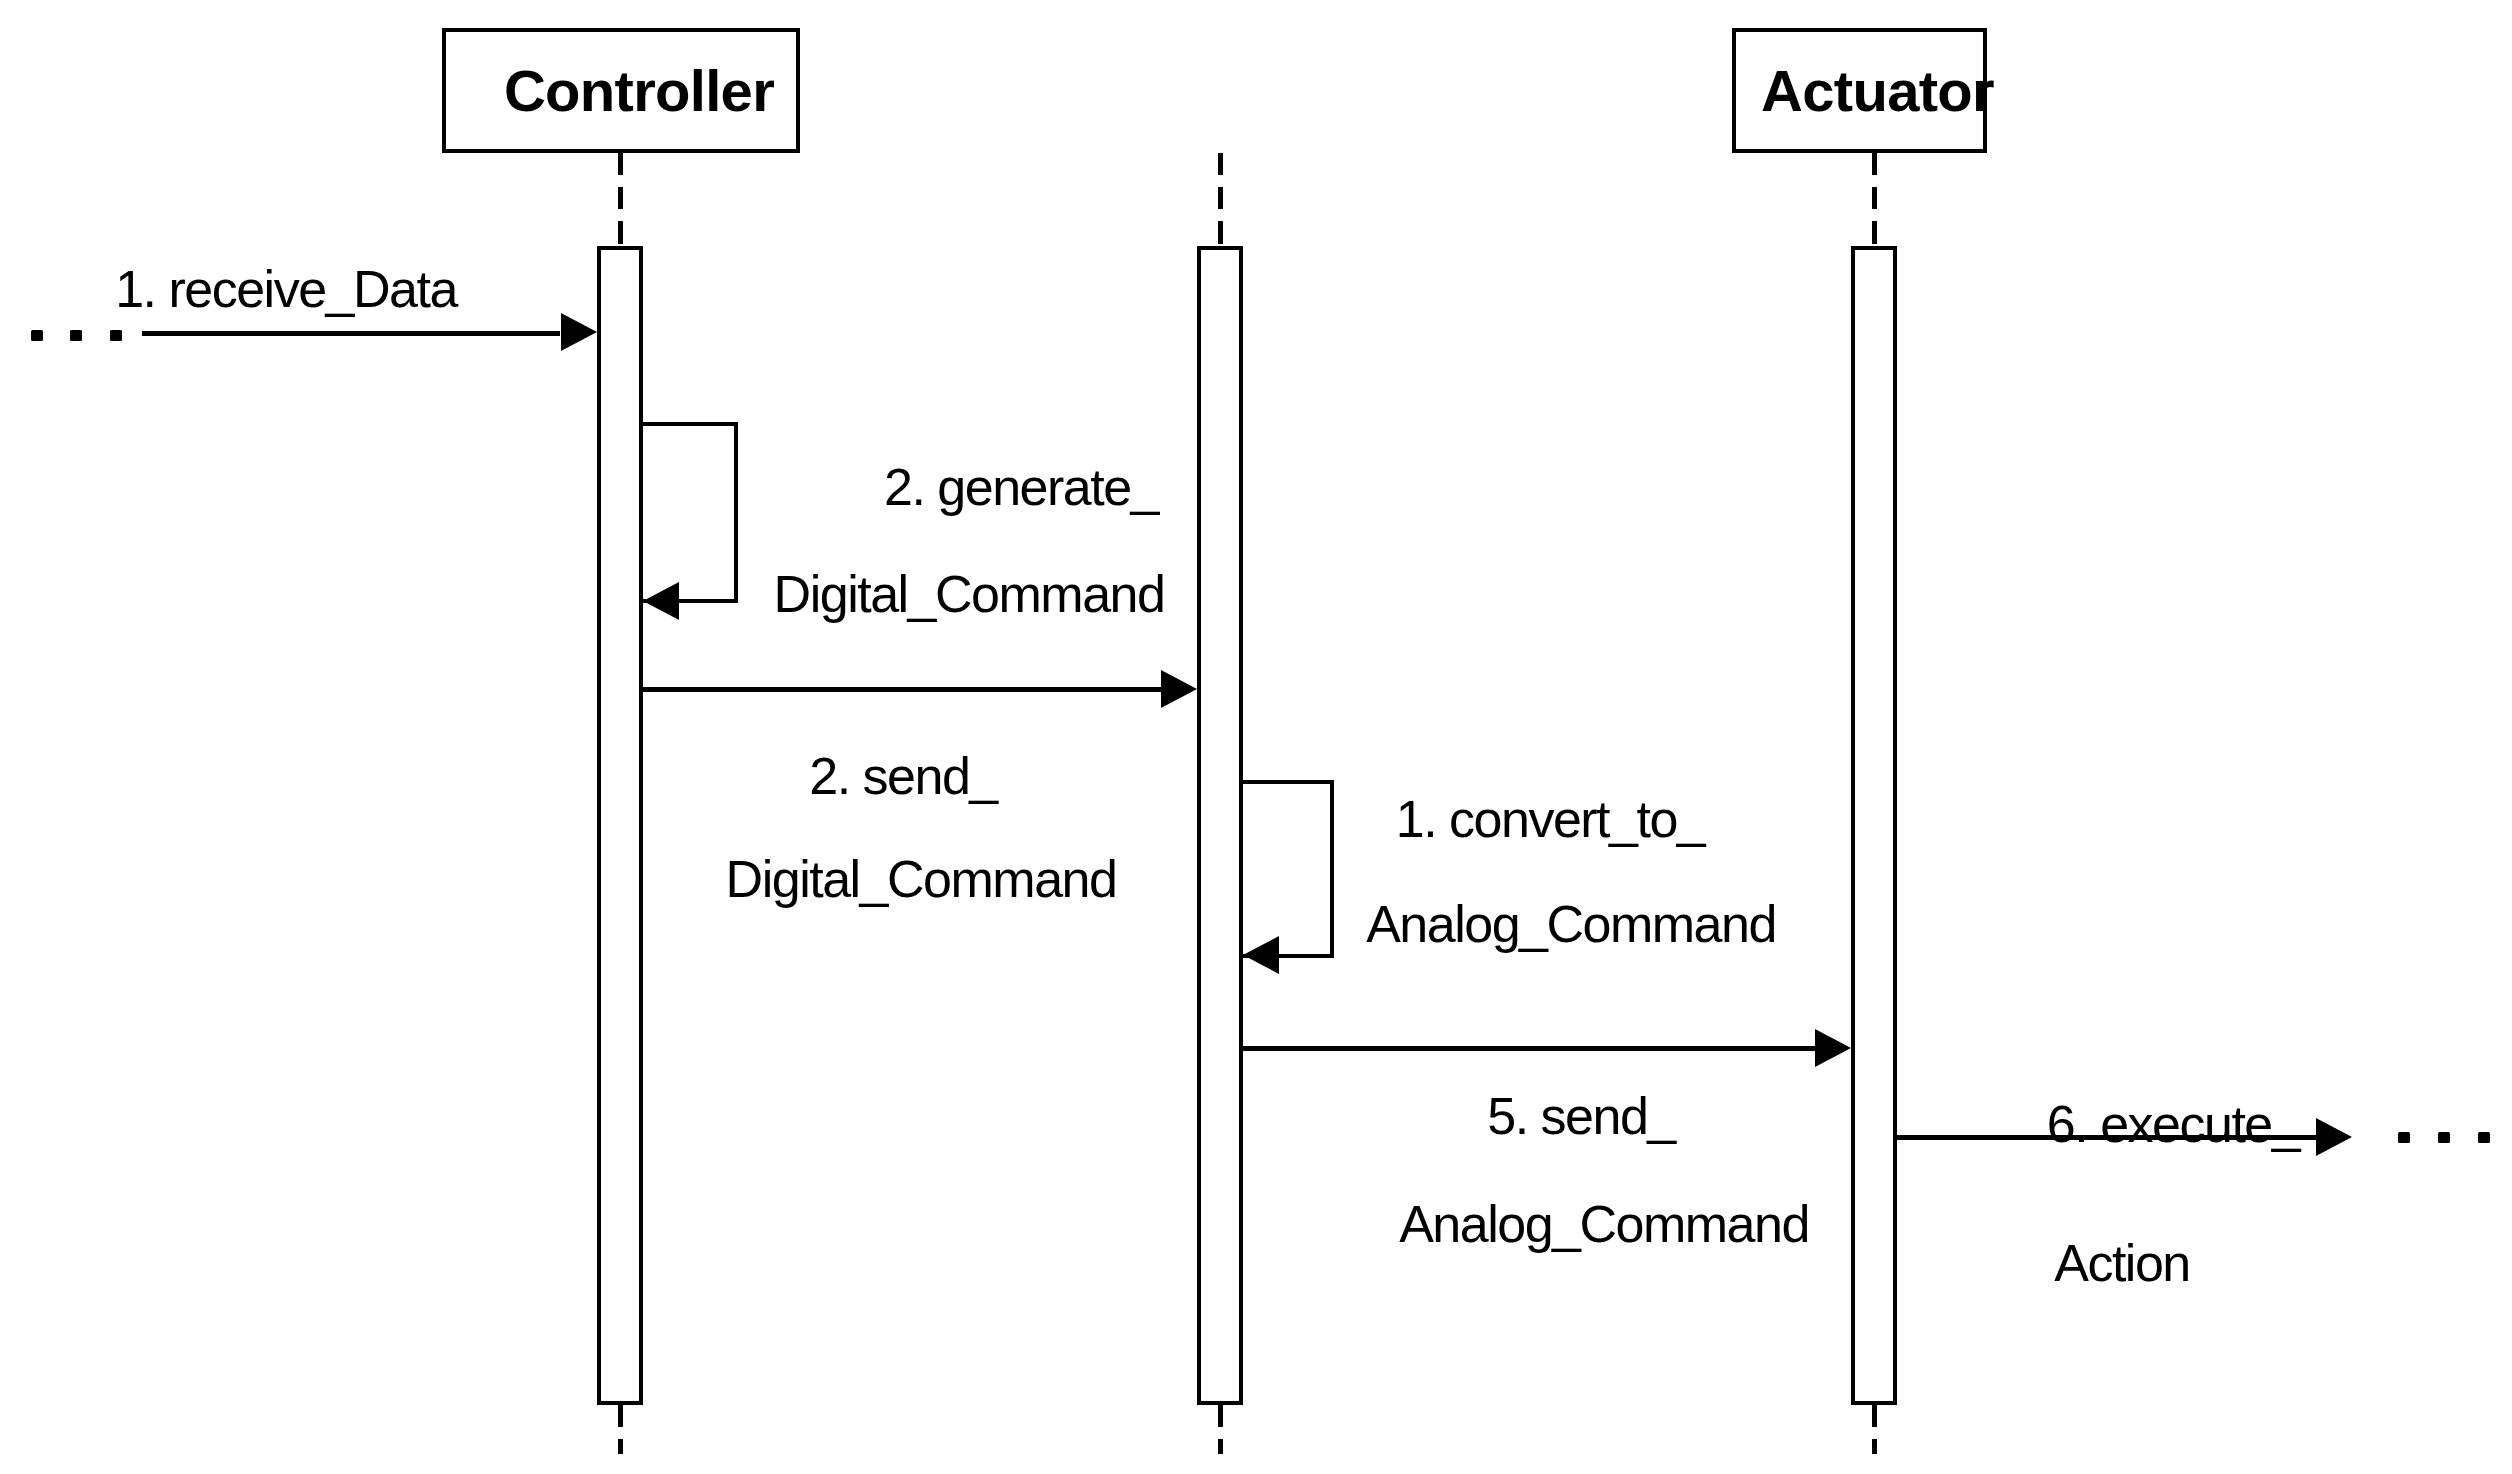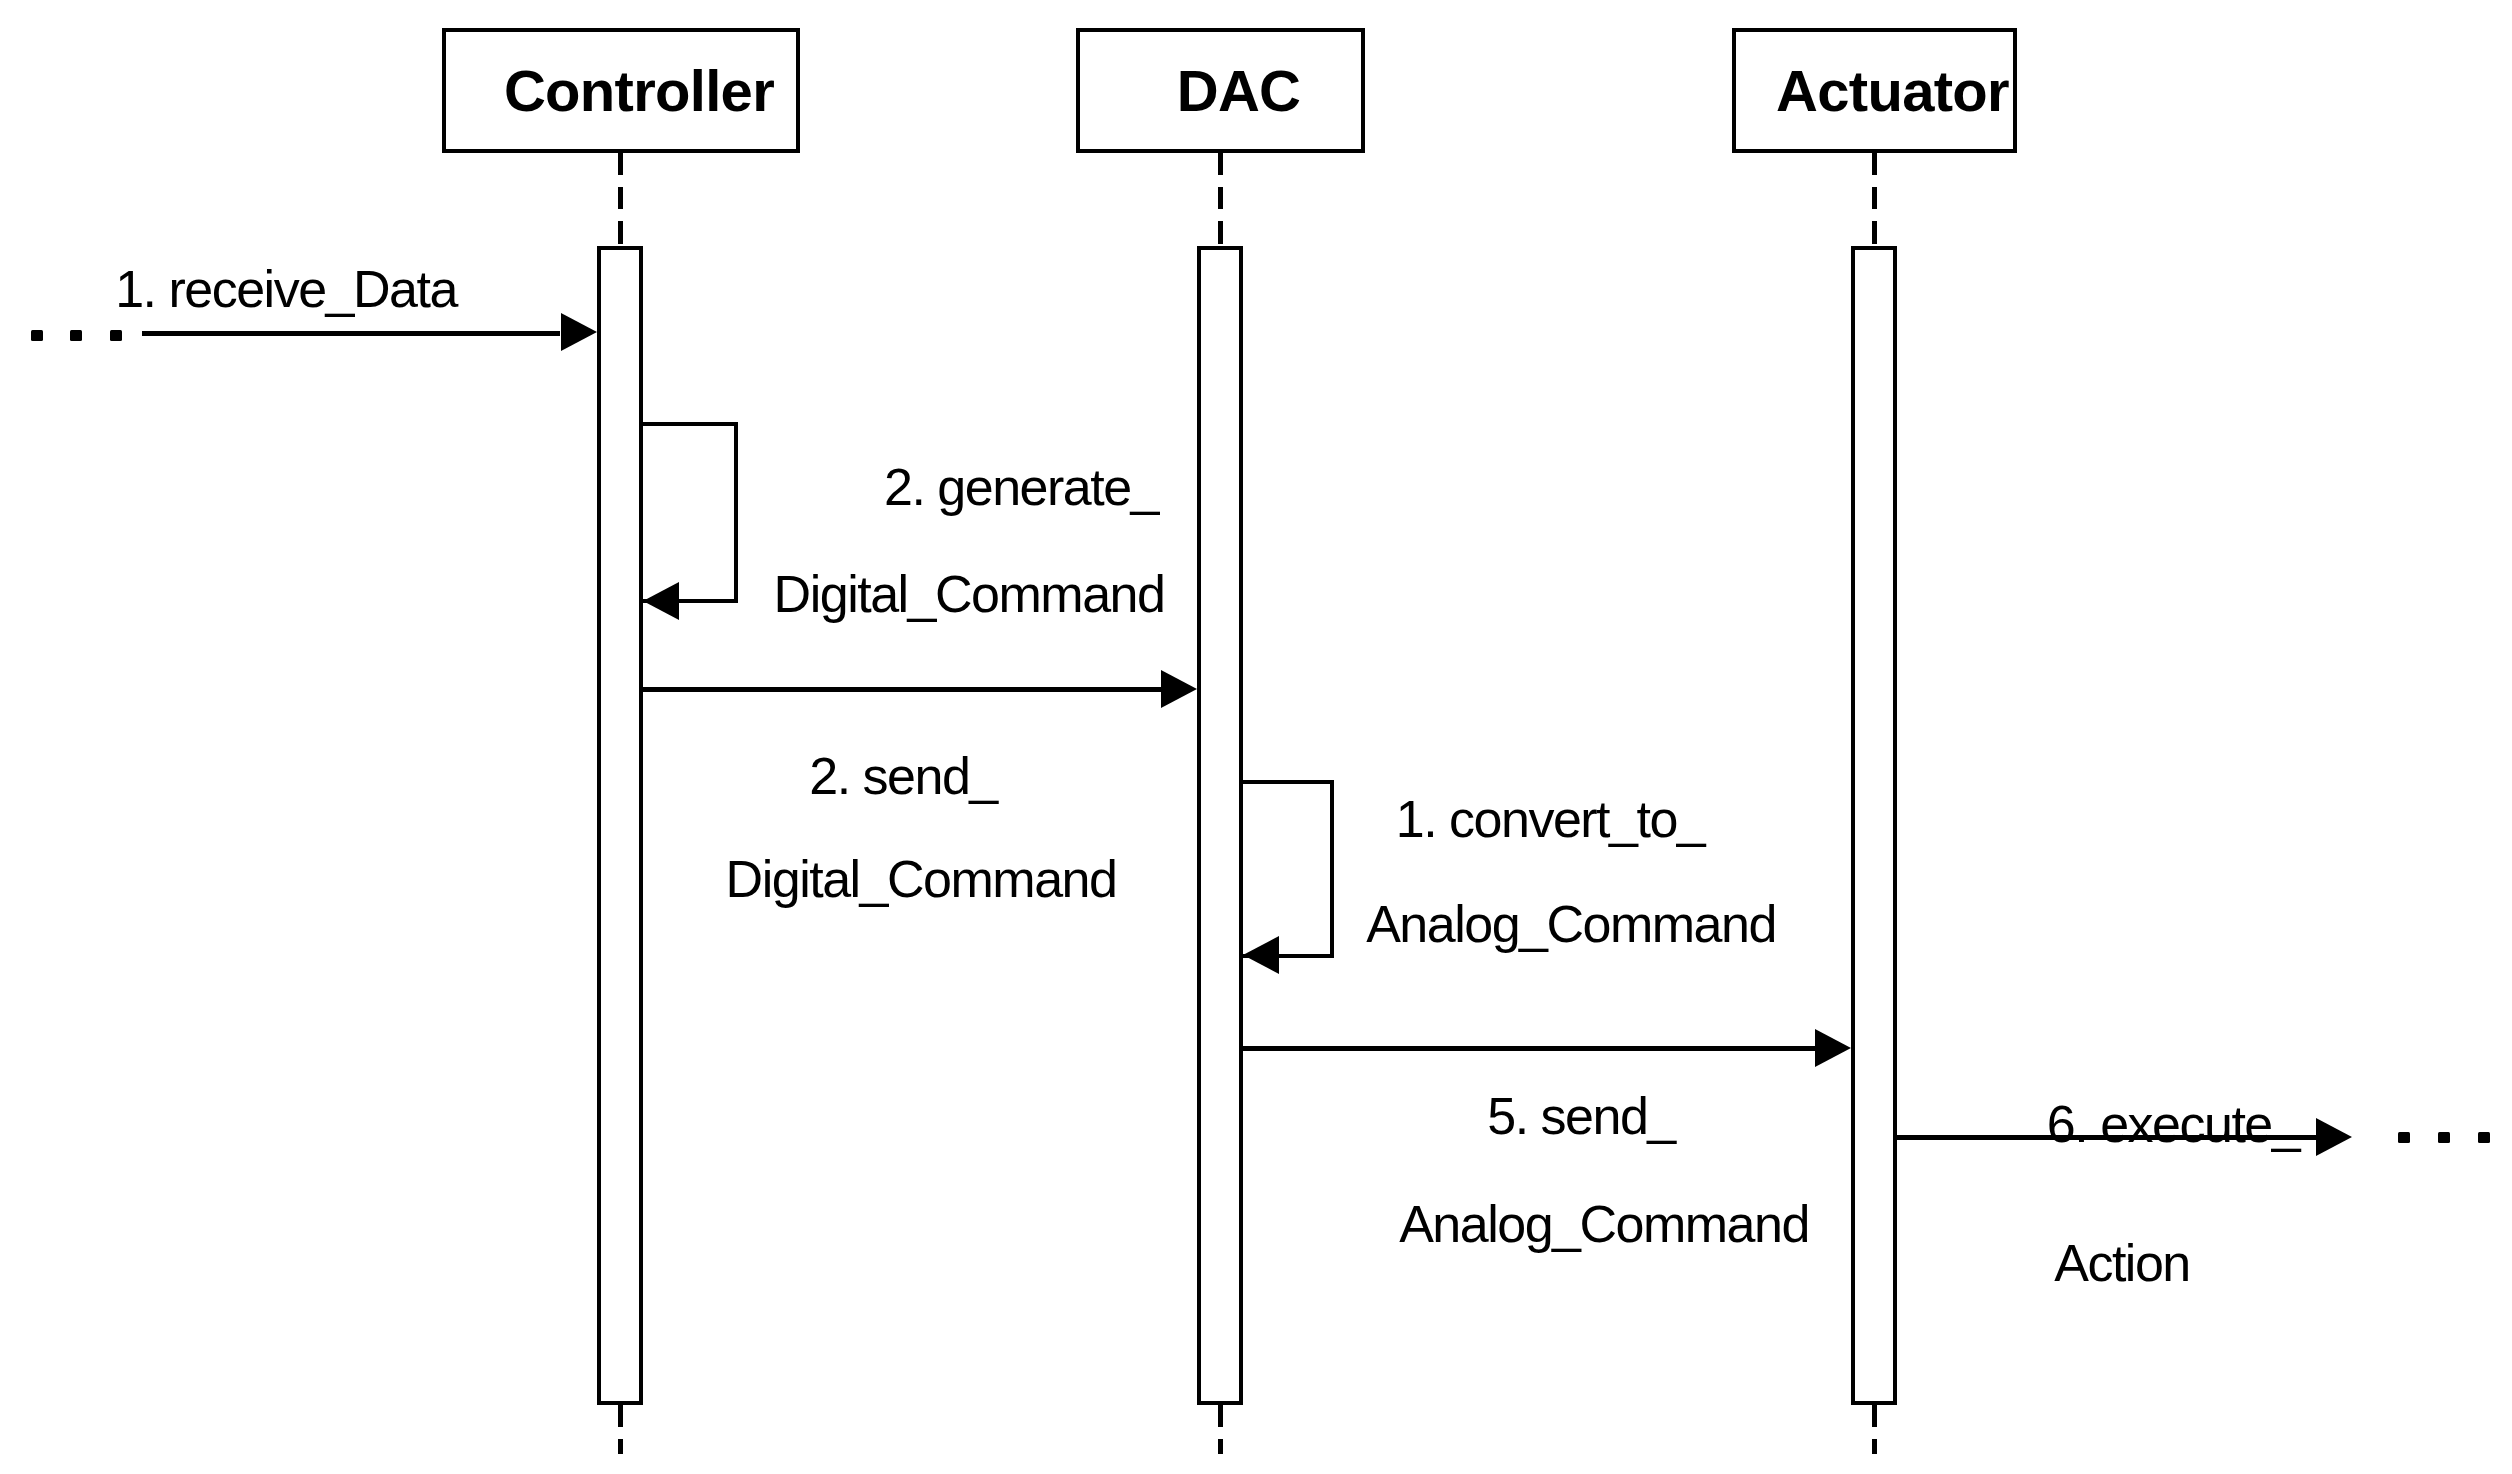--- a/index.html
+++ b/index.html
@@ -90,24 +90,21 @@
   }
 </style>
 </head>
 <body>
 
 <div id="canvas">
 
   <div class="participant-box" style="left:442px; top:28px; width:358px; height:125px;">
     <span class="participant-label">Controller</span>
   </div>
-  <div class="participant-box" style="left:1076px; top:28px; width:289px; height:125px;">
-    <span class="participant-label">DAC</span>
-  </div>
-  <div class="participant-box" style="left:1732px; top:28px; width:285px; height:125px;">
+  <div class="participant-box" style="left:1732px; top:28px; width:255px; height:125px;">
     <span class="participant-label">Actuator</span>
   </div>
 
   <div class="lifeline-dash" style="left:618px; top:153px; height:93px;"></div>
   <div class="lifeline-dash" style="left:1218px; top:153px; height:93px;"></div>
   <div class="lifeline-dash" style="left:1872px; top:153px; height:93px;"></div>
 
   <div class="activation-bar" style="left:597px; top:246px; height:1159px;"></div>
   <div class="activation-bar" style="left:1197px; top:246px; height:1159px;"></div>
   <div class="activation-bar" style="left:1851px; top:246px; height:1159px;"></div>

